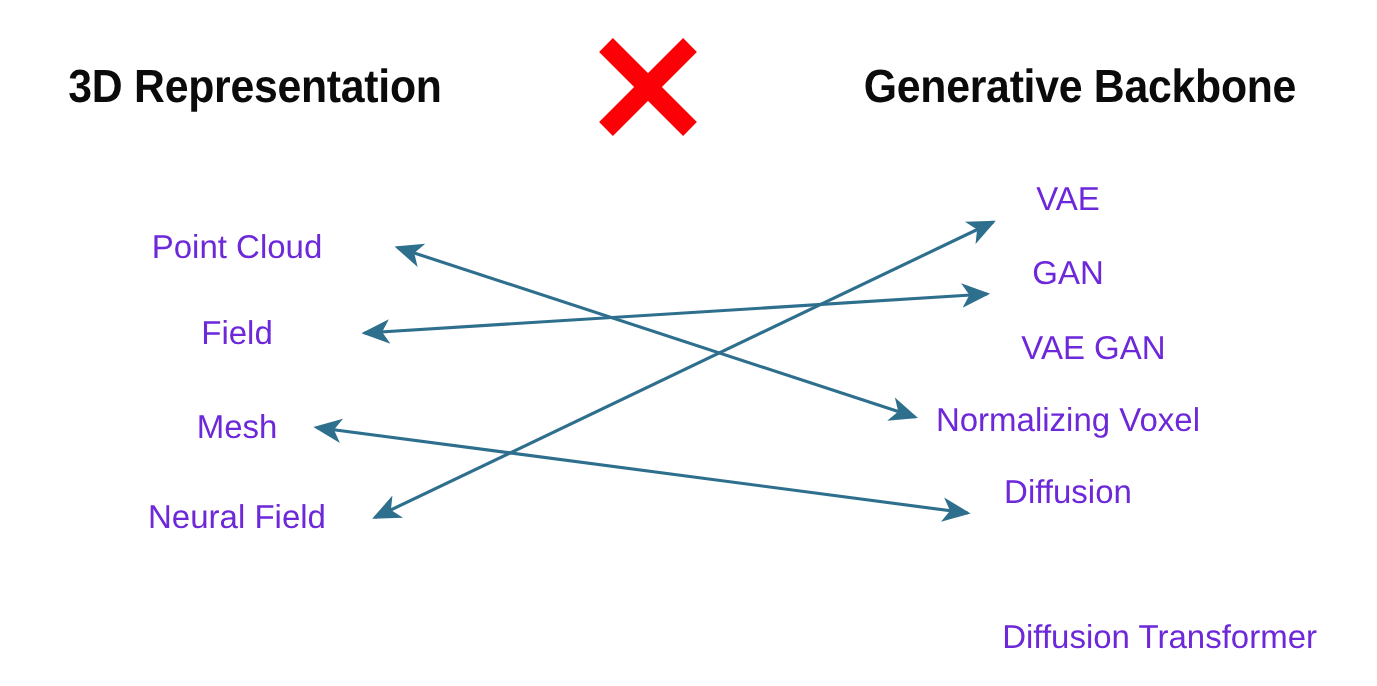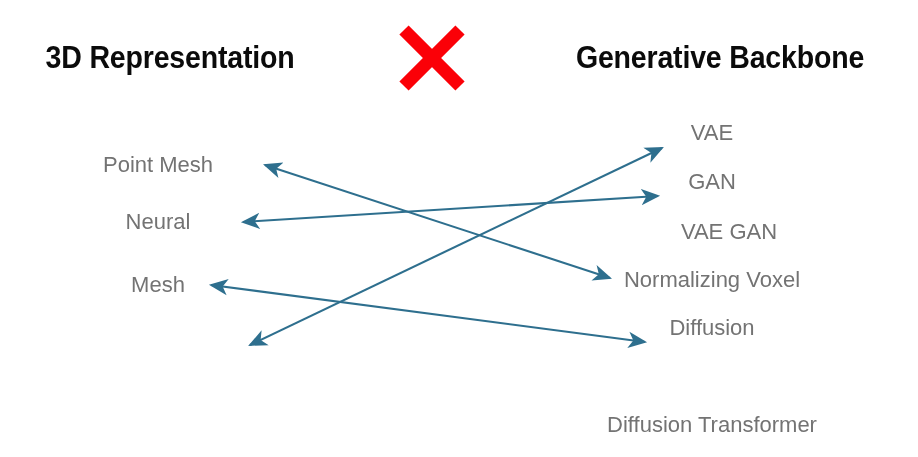--- a/index.html
+++ b/index.html
@@ -59,21 +59,21 @@
   }
   #left-column  { left: 8px; }
   #right-column { left: 562px; }
 
   .node-label {
     position: absolute;
     width: 100%;
     text-align: center;
     font-family: "Liberation Sans", sans-serif;
     font-size: 22px;
-    color: #737373;
+    color: #6d28d9;
     white-space: nowrap;
     line-height: 1;
   }
 
   
   #arrow-layer {
     position: absolute;
     left: 0;
     top: 0;
     width: 918px;
@@ -111,26 +111,27 @@
     </defs>
     <g id="connectors">
         <line class="connector" x1="265" y1="165" x2="610" y2="278" marker-end="url(#ah-end)" marker-start="url(#ah-start)"></line>
         <line class="connector" x1="243" y1="222" x2="658" y2="196" marker-end="url(#ah-end)" marker-start="url(#ah-start)"></line>
         <line class="connector" x1="211" y1="285" x2="645" y2="342" marker-end="url(#ah-end)" marker-start="url(#ah-start)"></line>
         <line class="connector" x1="250" y1="345" x2="662" y2="148" marker-end="url(#ah-end)" marker-start="url(#ah-start)"></line>
       </g>
   </svg>
 
   <div class="col" id="left-column">
-      <div class="node-label" style="top: 154px; left: 0px;">Point Mesh</div>
-      <div class="node-label" style="top: 211px; left: 0px;">Neural</div>
+      <div class="node-label" style="top: 154px; left: 0px;">Point Cloud</div>
+      <div class="node-label" style="top: 211px; left: 0px;">Field</div>
       <div class="node-label" style="top: 274px; left: 0px;">Mesh</div>
+      <div class="node-label" style="top: 334px; left: 0px;">Neural Field</div>
     </div>
   <div class="col" id="right-column">
       <div class="node-label" style="top: 122px; left: 0px;">VAE</div>
       <div class="node-label" style="top: 171px; left: 0px;">GAN</div>
       <div class="node-label" style="top: 221px; left: 17px;">VAE GAN</div>
       <div class="node-label" style="top: 269px; left: 0px;">Normalizing Voxel</div>
       <div class="node-label" style="top: 317px; left: 0px;">Diffusion</div>
-      <div class="node-label" style="top: 414px; left: 0px;">Diffusion Transformer</div>
+      <div class="node-label" style="top: 414px; left: 16px; text-align: right;">Diffusion Transformer</div>
     </div>
 
 </div>
 
 </body></html>

